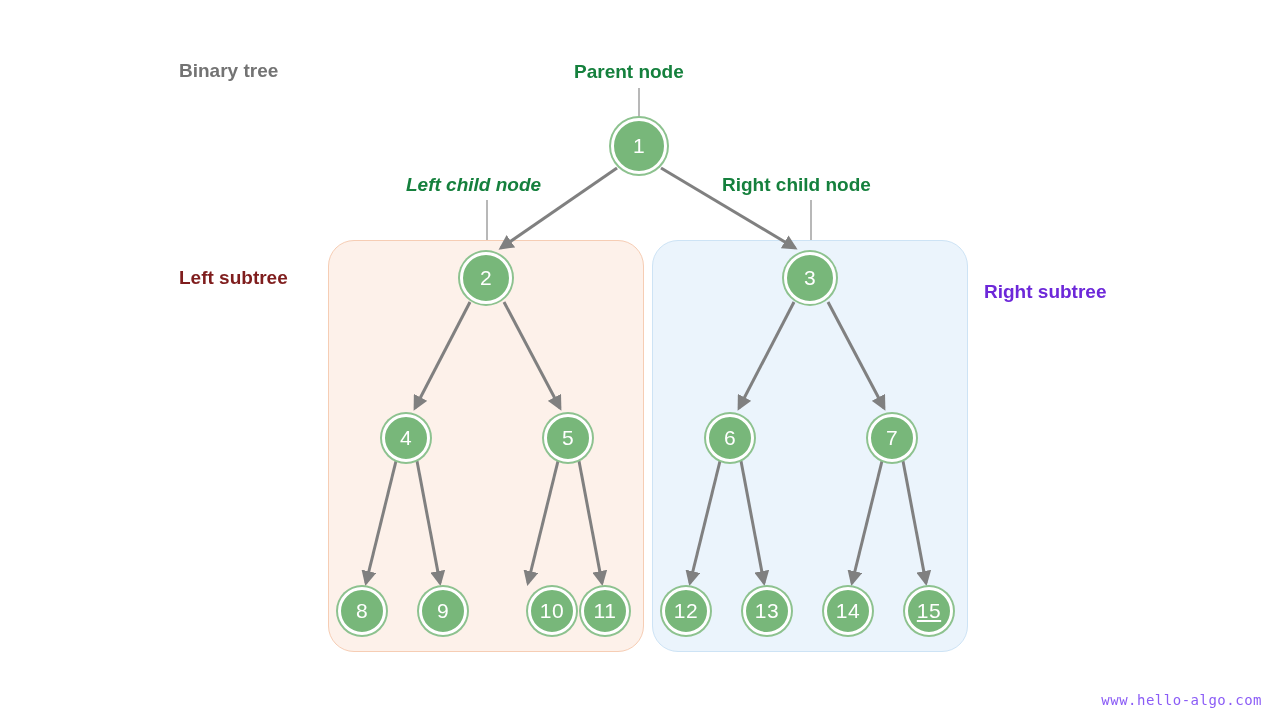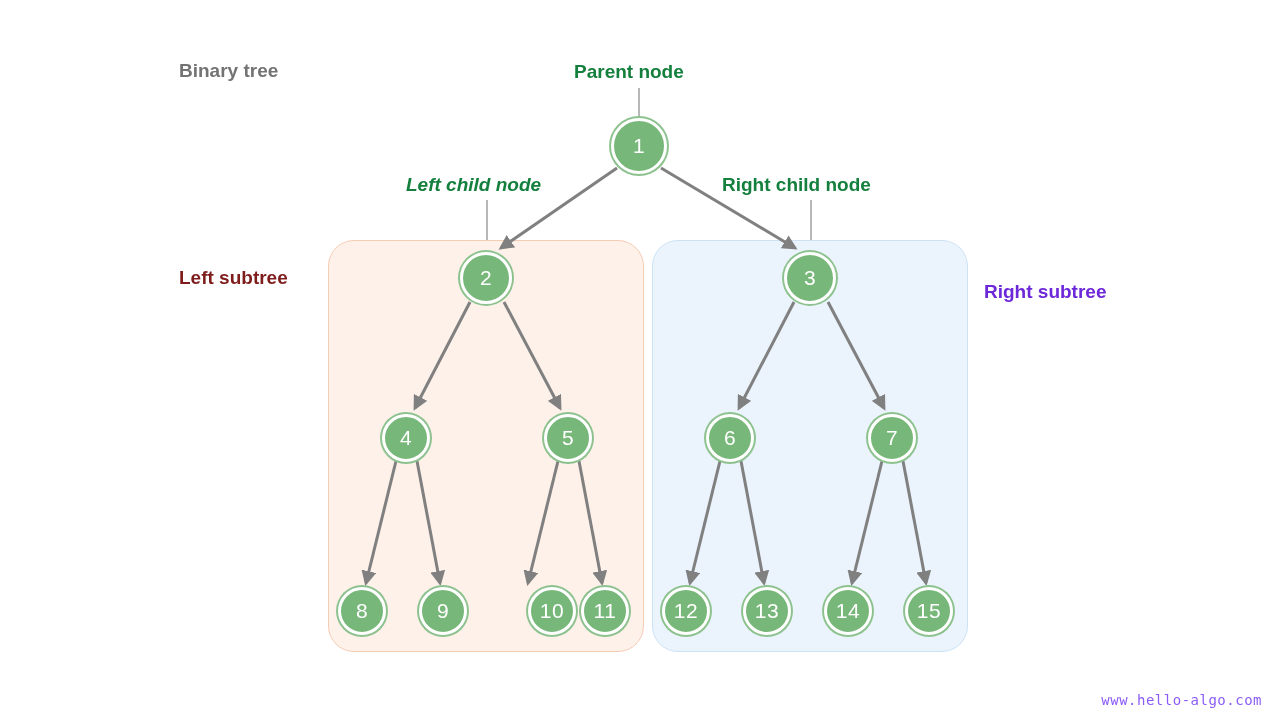--- a/index.html
+++ b/index.html
@@ -149,17 +149,17 @@
       <div class="node lvl3" style="left: 544px; top: 414px;">5</div>
       <div class="node lvl3" style="left: 706px; top: 414px;">6</div>
       <div class="node lvl3" style="left: 868px; top: 414px;">7</div>
       <div class="node lvl4" style="left: 338px; top: 587px;">8</div>
       <div class="node lvl4" style="left: 419px; top: 587px;">9</div>
       <div class="node lvl4" style="left: 500px; top: 587px; margin-left: 28px;">10</div>
       <div class="node lvl4" style="left: 581px; top: 587px;">11</div>
       <div class="node lvl4" style="left: 662px; top: 587px;">12</div>
       <div class="node lvl4" style="left: 743px; top: 587px;">13</div>
       <div class="node lvl4" style="left: 824px; top: 587px;">14</div>
-      <div class="node lvl4" style="left: 905px; top: 587px;">15</div>
+      <div class="node lvl4" style="left: 905px; top: 587px; text-decoration: underline;">15</div>
     </div>
 
   <div id="watermark">www.hello-algo.com</div>
 </div>
 
 </body></html>

